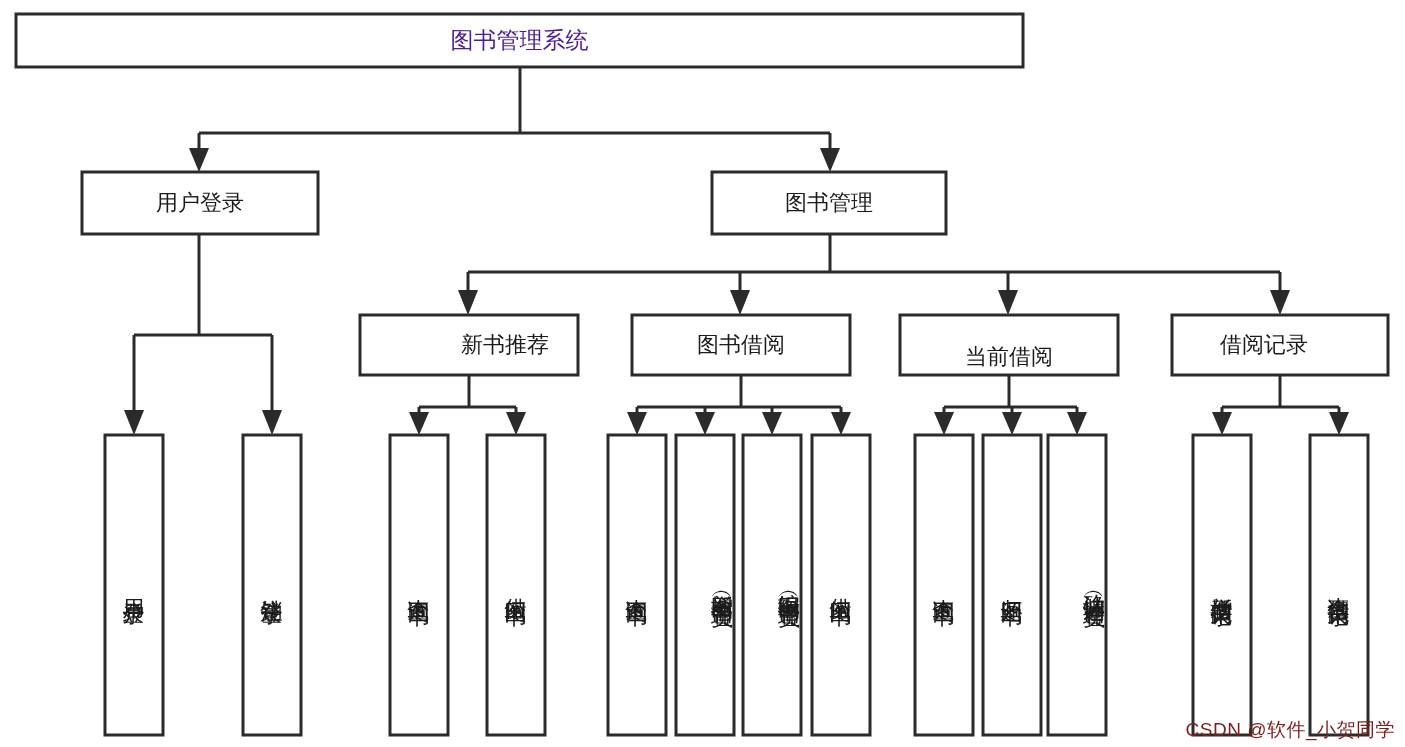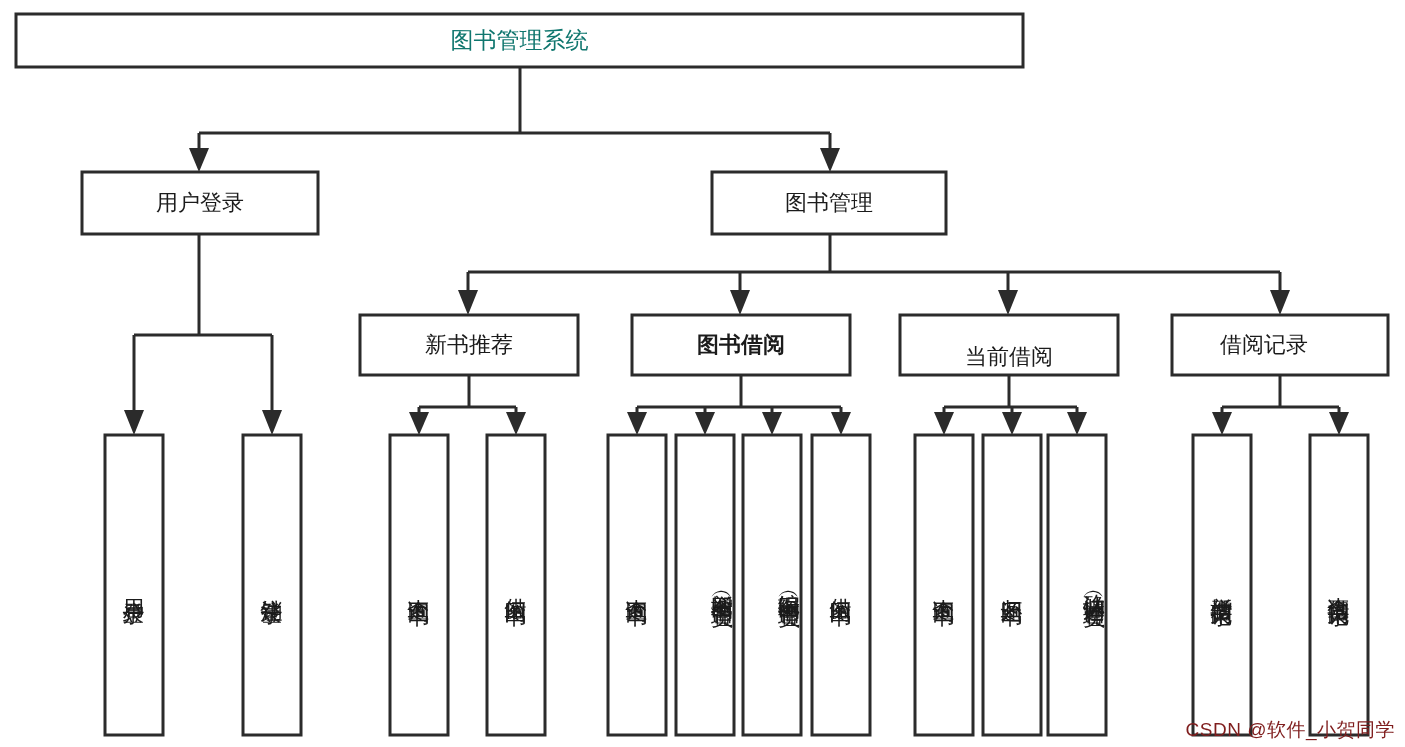--- a/index.html
+++ b/index.html
@@ -161,29 +161,29 @@
     <path class="connector" d="M 1222 407 L 1339 407"></path>
     <path class="connector" d="M 1222 407 L 1222 414"></path>
     <path class="connector" d="M 1339 407 L 1339 414"></path>
     <path class="arrow-head" d="M 1212 412 L 1232 412 L 1222 435 z"></path>
     <path class="arrow-head" d="M 1329 412 L 1349 412 L 1339 435 z"></path>
 
     <rect class="node-box" x="1193" y="435" width="58" height="300"></rect>
     <rect class="node-box" x="1310" y="435" width="58" height="300"></rect>
   </svg>
 
-  <div style="position:absolute;left:16px;top:14px;width:1007px;height:53px;display:flex;align-items:center;justify-content:center;font-size:23px;color:#0f766e;">图书管理系统</div>
+  <div style="position:absolute;left:16px;top:14px;width:1007px;height:53px;display:flex;align-items:center;justify-content:center;font-size:23px;color:#4c1d95;">图书管理系统</div>
 
   <div style="position:absolute;left:82px;top:172px;width:236px;height:62px;display:flex;align-items:center;justify-content:center;font-size:22px;color:#1b1b1b;">用户登录</div>
 
   <div style="position:absolute;left:712px;top:172px;width:234px;height:62px;display:flex;align-items:center;justify-content:center;font-size:22px;color:#1b1b1b;">图书管理</div>
 
-  <div style="position:absolute;left:360px;top:315px;width:218px;height:60px;display:flex;align-items:center;justify-content:center;font-size:22px;color:#1b1b1b;">新书推荐</div>
-
-  <div style="position:absolute;left:632px;top:315px;width:218px;height:60px;display:flex;align-items:center;justify-content:center;font-size:22px;color:#1b1b1b;font-weight:bold;">图书借阅</div>
+  <div style="position:absolute;left:360px;top:315px;width:218px;height:60px;display:flex;align-items:center;justify-content:center;font-size:22px;color:#1b1b1b;padding-left:36px;">新书推荐</div>
+
+  <div style="position:absolute;left:632px;top:315px;width:218px;height:60px;display:flex;align-items:center;justify-content:center;font-size:22px;color:#1b1b1b;">图书借阅</div>
 
   <div style="position:absolute;left:900px;top:315px;width:218px;height:60px;display:flex;align-items:center;justify-content:center;font-size:22px;color:#1b1b1b;margin-top:12px;">当前借阅</div>
 
   <div style="position:absolute;left:1172px;top:315px;width:184px;height:60px;display:flex;align-items:center;justify-content:center;font-size:22px;color:#1b1b1b;">借阅记录</div>
 
   <div class="leaf-label" style="left:105px;top:435px;width:58px;height:300px;">用户登录</div>
   <div class="leaf-label" style="left:243px;top:435px;width:58px;height:300px;">注销登录</div>
 
   <div class="leaf-label" style="left:390px;top:435px;width:58px;height:300px;">查询图书</div>
   <div class="leaf-label" style="left:487px;top:435px;width:58px;height:300px;">借阅图书</div>

